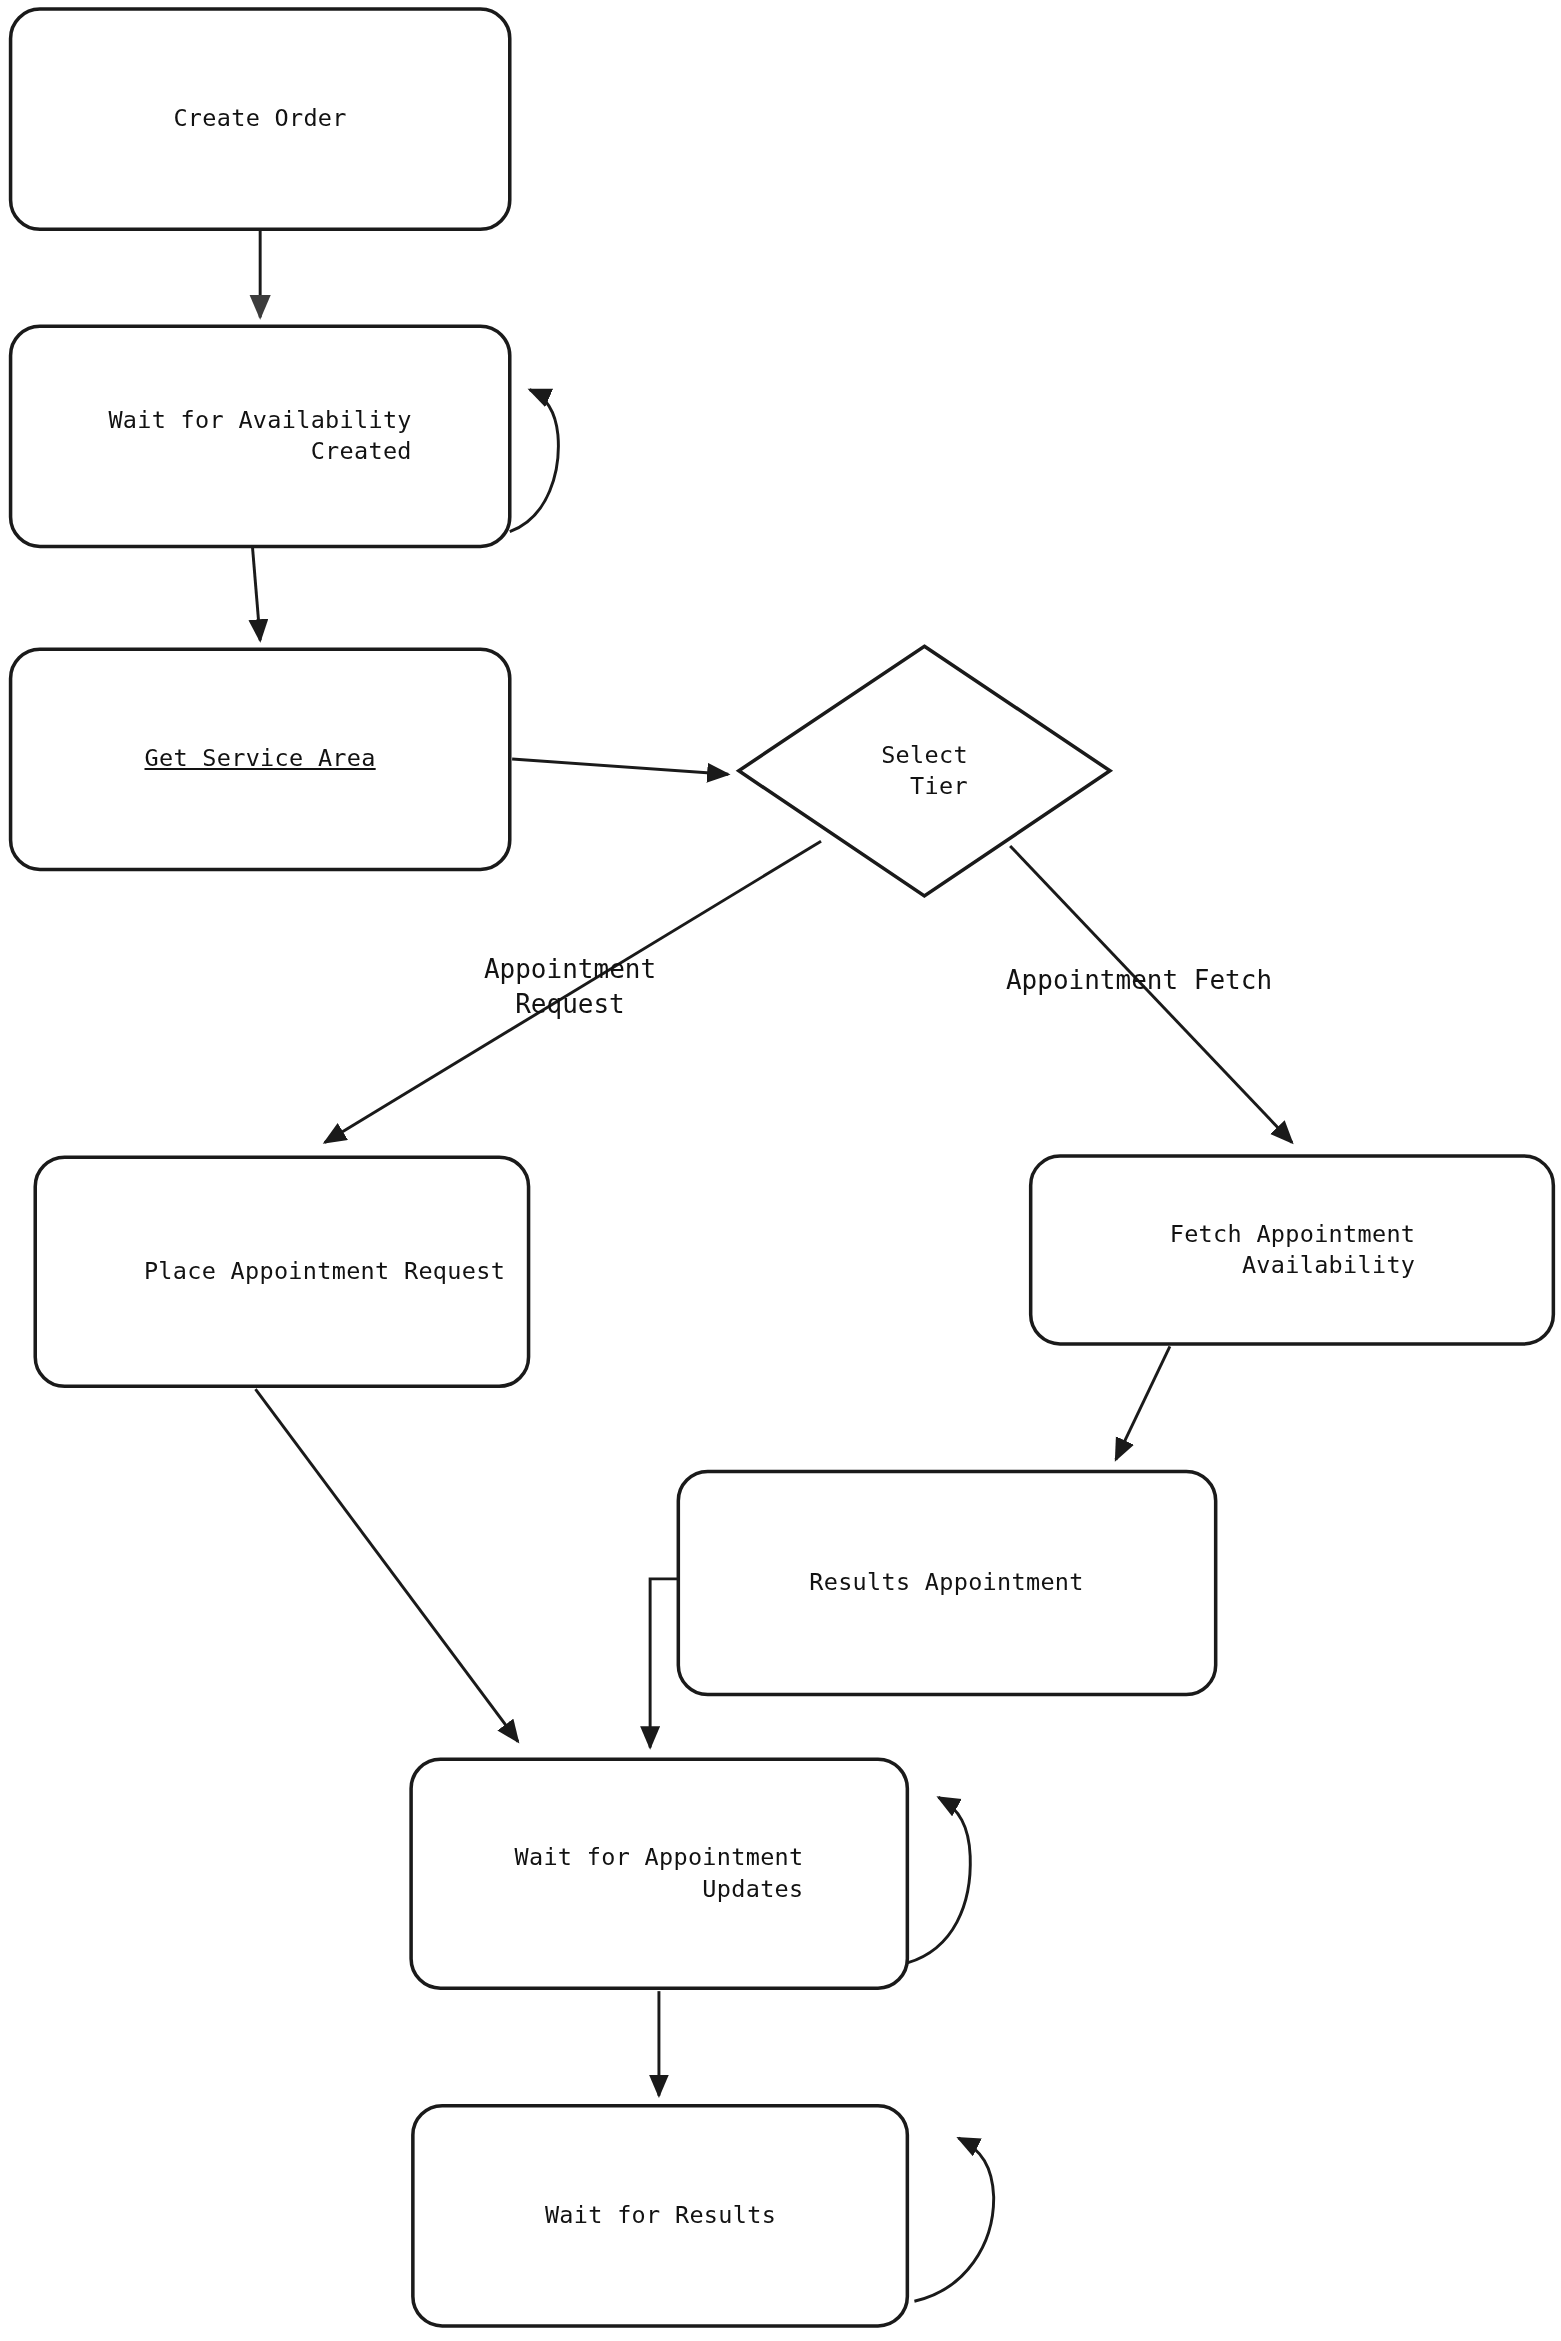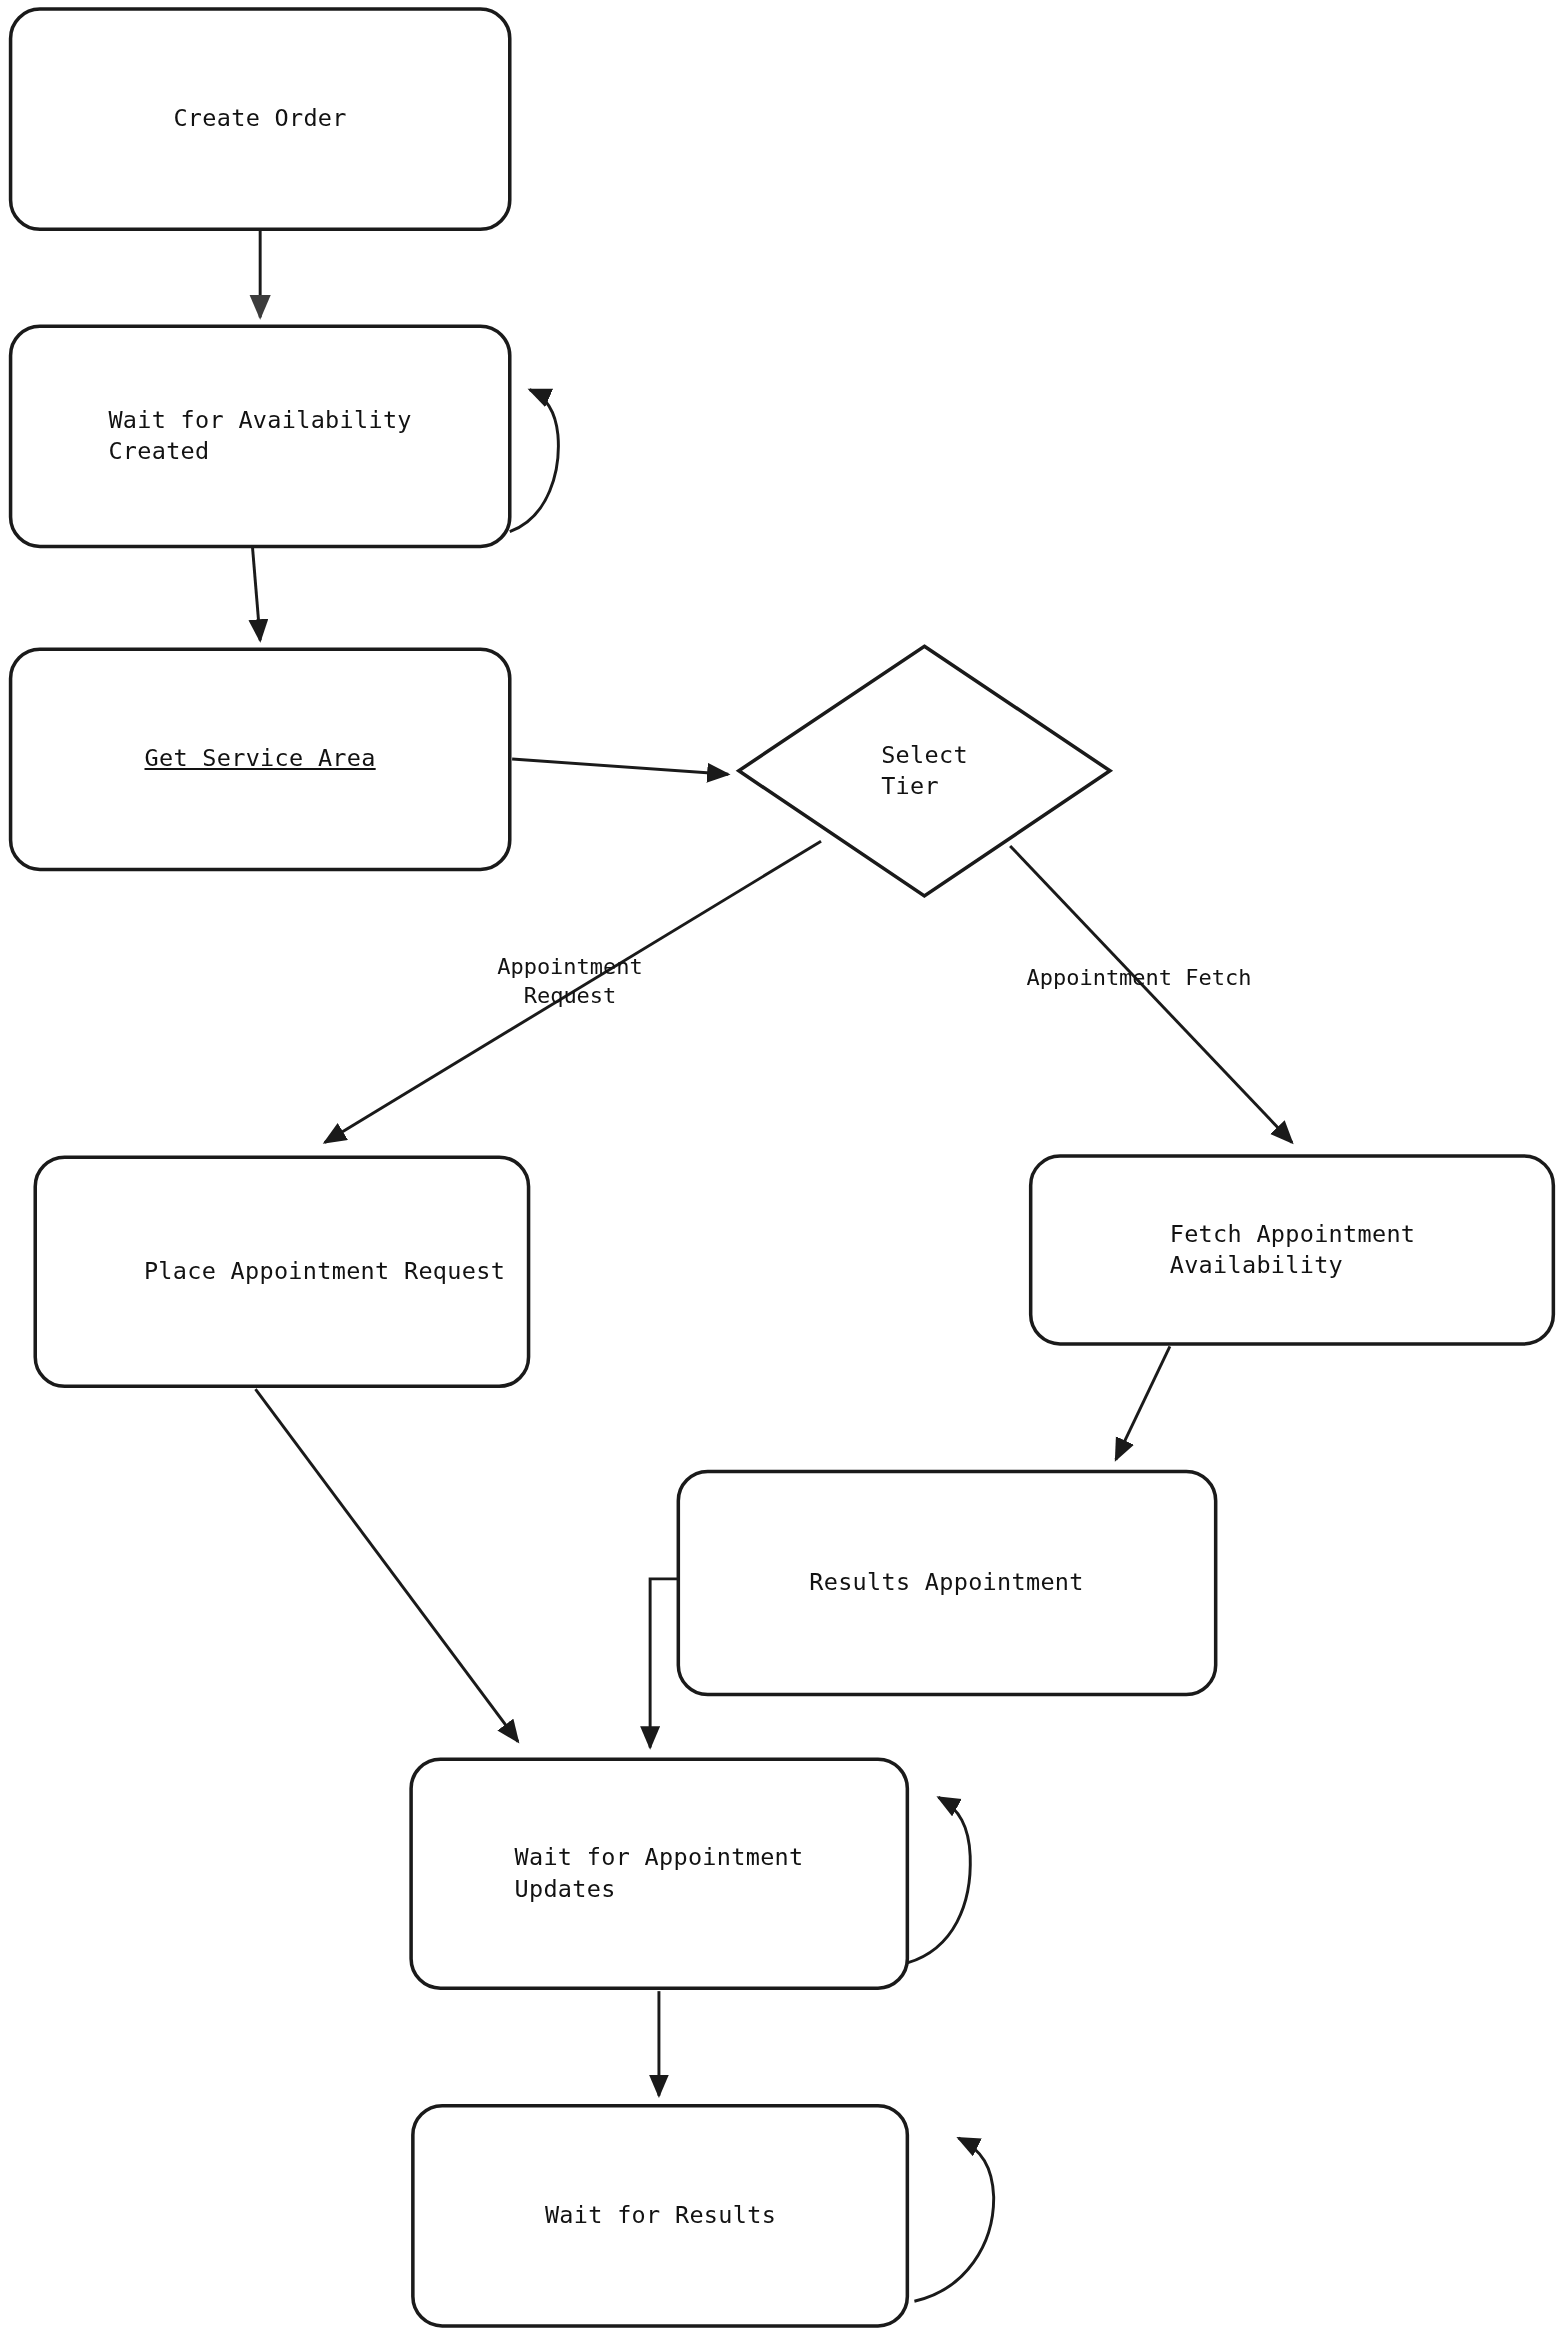--- a/index.html
+++ b/index.html
@@ -34,35 +34,35 @@
   .edge-line {
     fill: none;
     stroke: #1a1a1a;
     stroke-width: 5;
   }
   .node-label {
     position: absolute;
     display: flex;
     align-items: center;
     justify-content: center;
-    text-align: left;
+    text-align: right;
     color: #121212;
     font-family: "DejaVu Sans Mono", "Liberation Mono", monospace;
     font-size: 23.5px;
     line-height: 1.32;
     letter-spacing: 0.3px;
     white-space: pre-line;
     pointer-events: none;
   }
   .edge-label {
     position: absolute;
     text-align: center;
     color: #121212;
     font-family: "DejaVu Sans Mono", "Liberation Mono", monospace;
-    font-size: 22px;
+    font-size: 26px;
     line-height: 1.34;
     white-space: pre-line;
     pointer-events: none;
   }
 </style>
 </head>
 <body>
 
 <div id="canvas">
 

